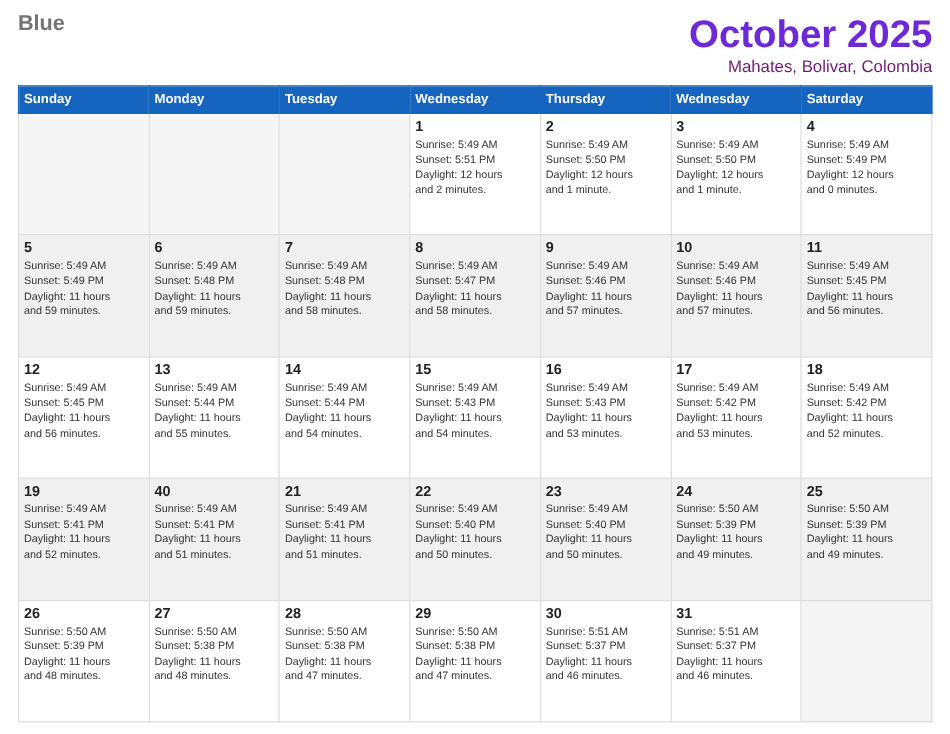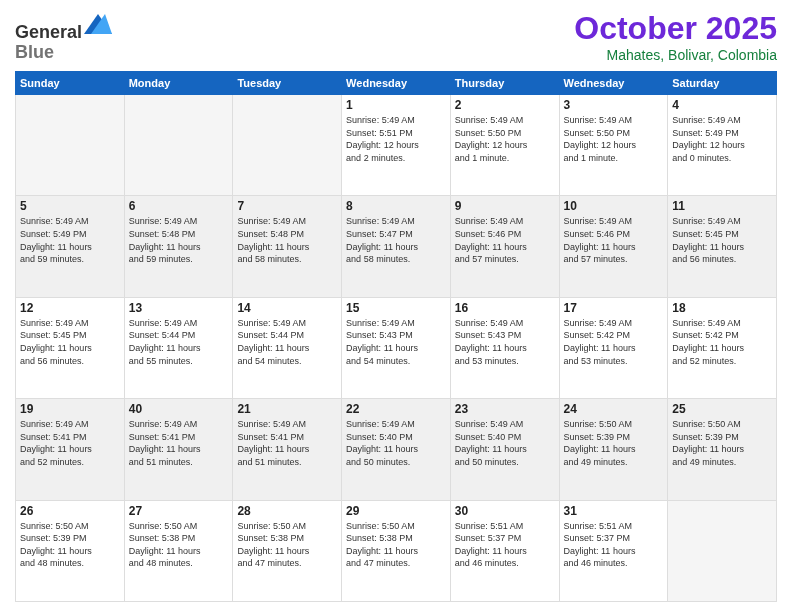--- a/index.html
+++ b/index.html
@@ -42,21 +42,21 @@
     .title-block {
       text-align: right;
     }
     .month-title {
       font-size: 32px;
       font-weight: bold;
       color: #6d28d9;
     }
     .subtitle {
       font-size: 14px;
-      color: #15803d;
+      color: #701a75;
     }
     .calendar {
       border: 1px solid #b91c1c;
       border-collapse: collapse;
       width: 100%;
       flex: 1;
       table-layout: fixed;
     }
     .calendar th {
       background: #1565c0;
@@ -95,26 +95,20 @@
       background: #f0f0f0;
     }
   </style>
 </head>
 <body>
 
 <div class="page">
   <div class="header">
     <div class="logo">
       <div>
-        <div class="logo-text">
-          <span class="logo-general">General</span><svg class="logo-icon" viewBox="0 0 28 20" xmlns="http://www.w3.org/2000/svg">
-            <polygon points="0,20 14,0 28,20" fill="#1565c0"></polygon>
-            <polygon points="7,20 21,0 28,20" fill="#42a5f5"></polygon>
-          </svg>
-        </div>
         <div class="logo-text">
           <span class="logo-blue">Blue</span>
         </div>
       </div>
     </div>
     <div class="title-block">
       <div class="month-title">October 2025</div>
       <div class="subtitle">Mahates, Bolivar, Colombia</div>
     </div>
   </div>

